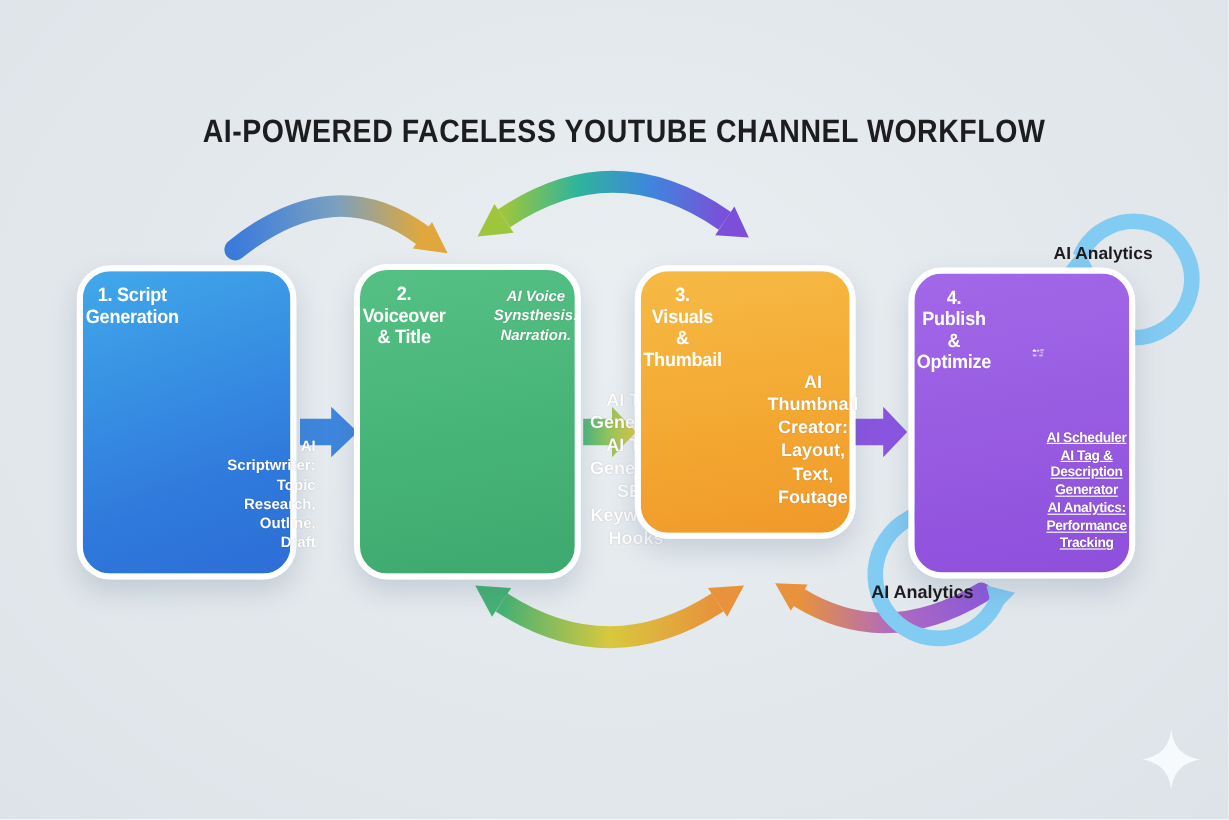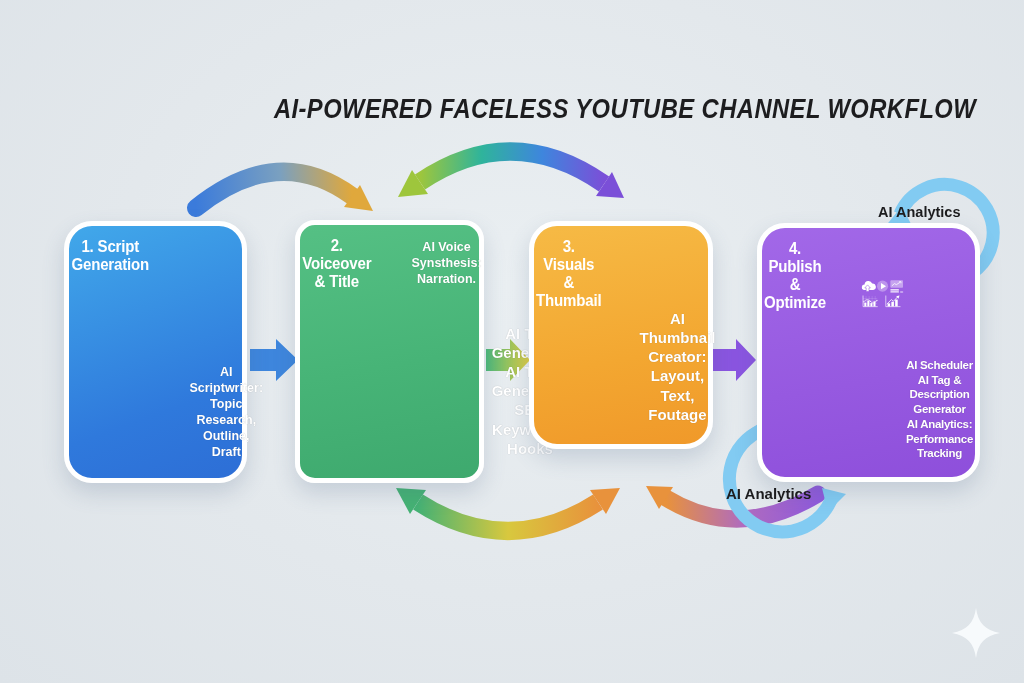--- a/index.html
+++ b/index.html
@@ -1,43 +1,43 @@
 <!DOCTYPE html>
 <html><head>
 <meta charset="utf-8">
 <style>
   html,body{margin:0;padding:0;}
   body{font-family:"Liberation Sans",sans-serif;}
   .canvas{position:relative;width:1024px;height:683px;overflow:hidden;
     background:radial-gradient(ellipse at 50% 42%, #eaeff2 0%, #e3e8ec 55%, #dde3e8 100%);}
-  .page-title{position:absolute;left:16px;right:0;top:68px;text-align:right;font-style:italic;}
+  .page-title{position:absolute;left:16px;right:0;top:68px;text-align:center;}
   .page-title span{display:inline-block;transform:scaleX(0.88);transform-origin:center;
     font-size:27px;font-weight:700;letter-spacing:.5px;color:#1d1d1f;}
   .arrows{position:absolute;left:0;top:0;z-index:1;}
   .card{position:absolute;z-index:2;border:5px solid #ffffff;border-radius:28px;
     box-shadow:0 10px 22px rgba(70,95,130,.20);color:#fff;text-align:center;
     display:flex;flex-direction:row;box-sizing:border-box;}
   .card-1{left:64px;top:221px;width:183px;height:262px;
     background:linear-gradient(160deg,#41a8ea 0%,#2f79dc 70%,#2d6ed6 100%);}
   .card-2{left:295px;top:220px;width:189px;height:263px;
-    background:linear-gradient(170deg,#55c084 0%,#47b477 55%,#3ea96e 100%);border-radius:20px;}
+    background:linear-gradient(170deg,#55c084 0%,#47b477 55%,#3ea96e 100%);}
   .card-3{left:529px;top:221px;width:184px;height:228px;
     background:linear-gradient(170deg,#f6ba45 0%,#f3a731 60%,#f0992a 100%);}
-  .card-4{left:757px;top:223px;width:223px;height:259px;
+  .card-4{left:757px;top:223px;width:189px;height:259px;
     background:linear-gradient(170deg,#a268e8 0%,#9659e0 60%,#8e4fdb 100%);}
   .card-title{margin-top:12px;font-size:16px;font-weight:700;letter-spacing:-.2px;}
   .card-title span{display:inline-block;transform:scaleX(.94);}
   .card-rule{height:1px;background:rgba(255,255,255,.85);margin:7px 16px 0 16px;}
   .icons{margin:0 auto;}
   .card-text{font-weight:700;white-space:pre-line;line-height:1.28;
     text-shadow:0 0 1px rgba(0,0,0,.25);}
-  .t1{font-size:12.5px;margin-top:auto;margin-bottom:18px;padding:0 6px;}
-  .t-mid{font-size:12.5px;margin-top:2px;padding:0 6px;}
+  .t1{font-size:12.5px;margin-top:auto;margin-bottom:18px;padding:0 6px;text-align:right;}
+  .t-mid{font-size:12.5px;margin-top:2px;padding:0 6px;font-style:italic;}
   .t-low{font-size:15px;margin-top:auto;margin-bottom:20px;padding:0 4px;}
-  .t4{font-size:11.5px;letter-spacing:-.3px;margin-top:auto;margin-bottom:16px;padding:0 2px;}
+  .t4{font-size:11.5px;letter-spacing:-.3px;margin-top:auto;margin-bottom:16px;padding:0 2px;text-decoration:underline;}
   .annot{position:absolute;z-index:3;font-weight:700;color:#1c1c1e;text-align:left;}
   .annot-top{left:878px;top:204px;width:118px;font-size:14.5px;}
   .annot-bottom{left:726px;top:485px;width:100px;font-size:15px;}
   .sparkle{position:absolute;left:948px;top:606px;z-index:0;}
 </style>
 </head>
 <body>
 
 <div class="canvas">
 

